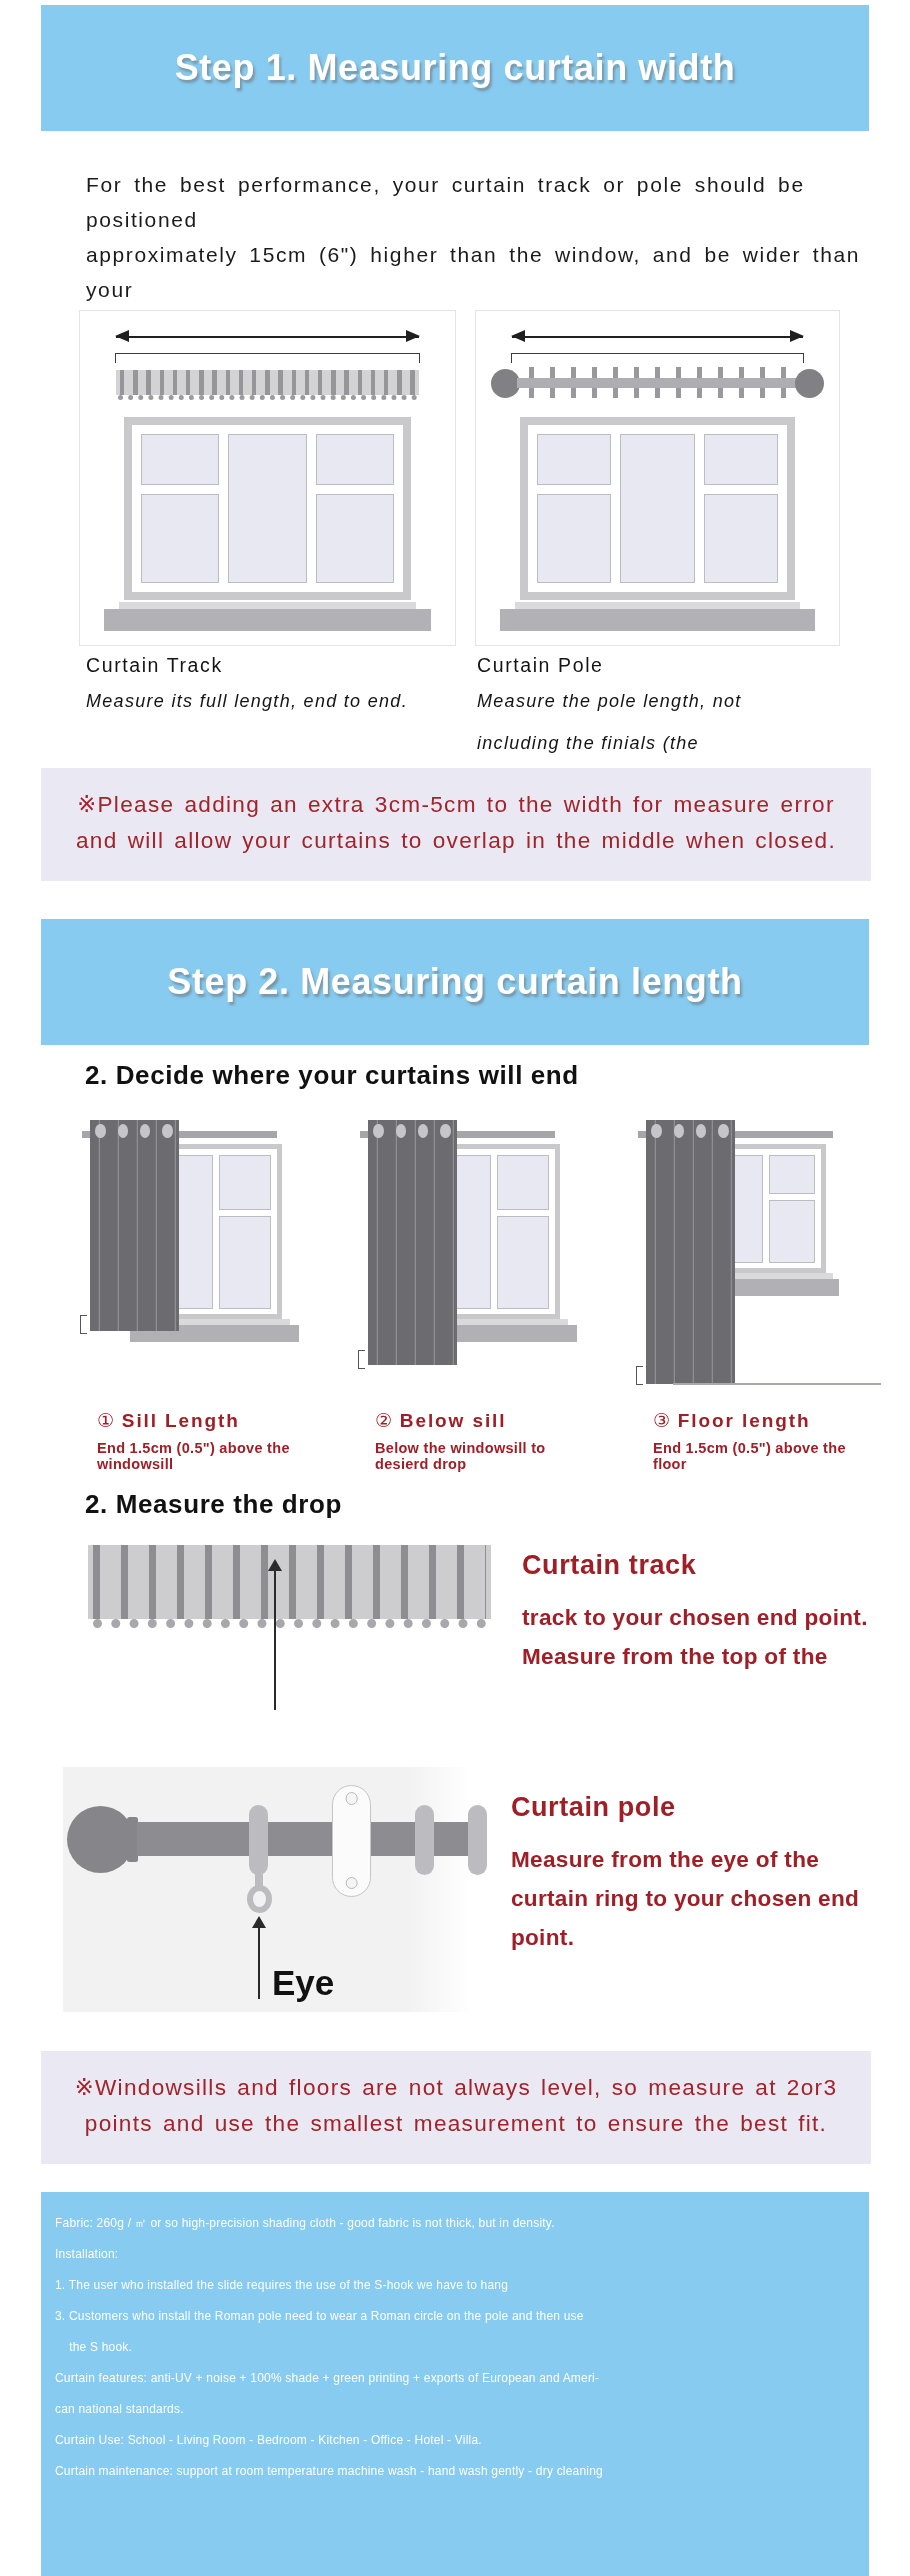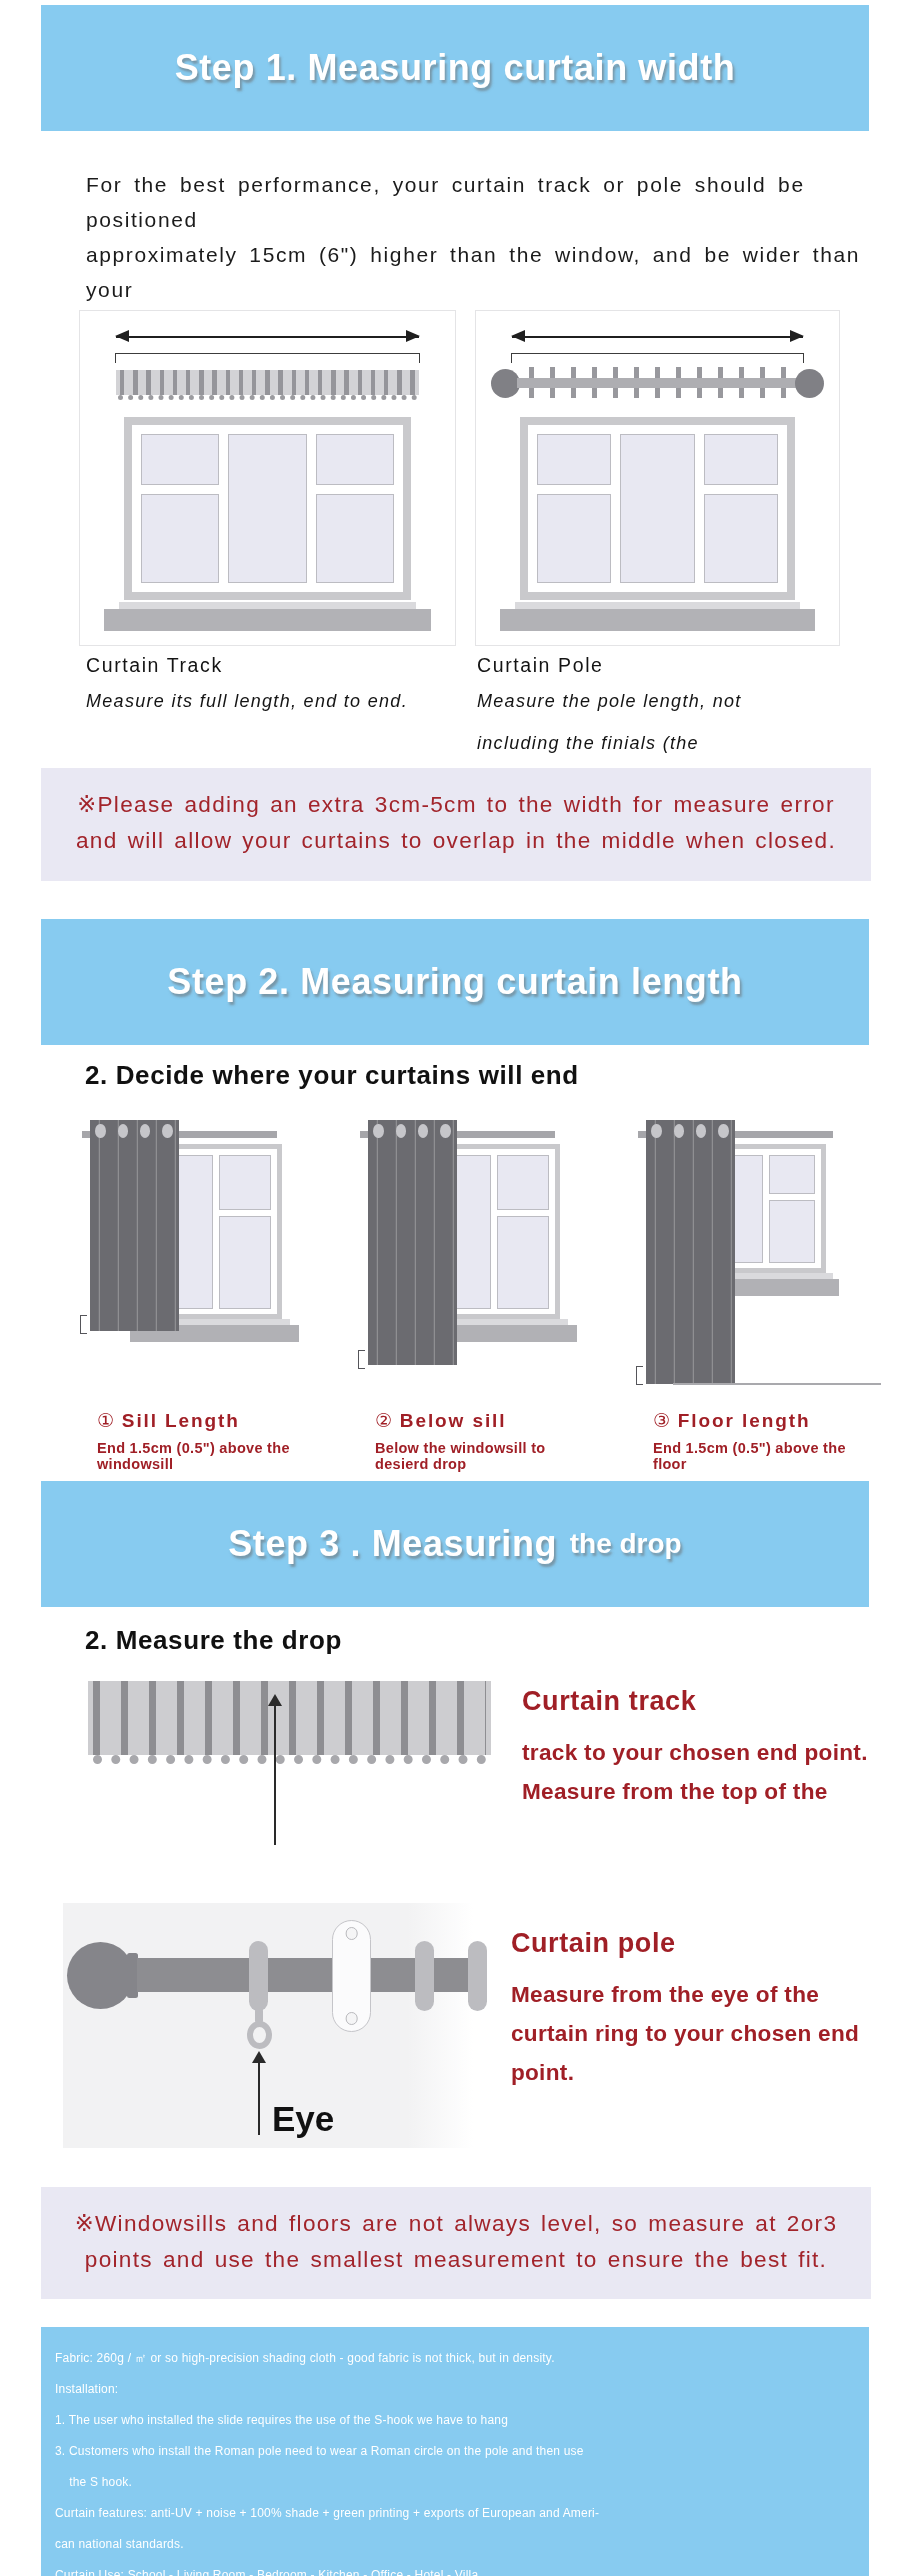--- a/index.html
+++ b/index.html
@@ -308,24 +308,20 @@
         <div class="c-bracket" style="top:250px;"></div>
       </div>
       <div class="c-cap">
         <span class="c-num">③</span>
         <span class="c-title">Floor length</span>
       </div>
       <div class="c-desc">End 1.5cm (0.5") above the floor</div>
     </div>
   </div>
 
-  <div class="banner" style="margin-top:9.4px;">
-    <span class="bt">Step 3 . Measuring</span>
-    <span class="bt-sub">the drop</span>
-  </div>
 
   <div class="h-black" style="margin-top:17.6px;">2. Measure the drop</div>
 
   <div class="track3-row">
     <div class="track3">
       <div class="t3-bar">
           <div class="stems"></div>
         </div>
       <div class="t3-dots"></div>
       <div class="up-arrow t3-arrow"></div>

